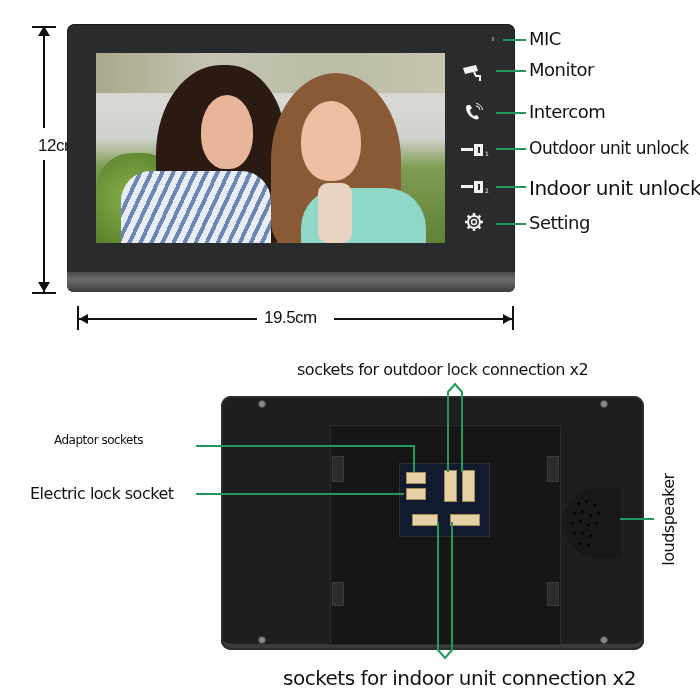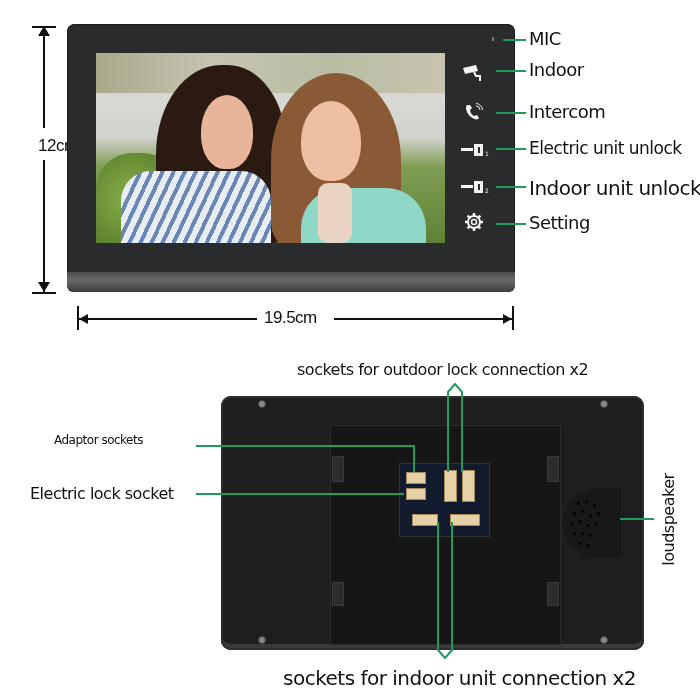--- a/index.html
+++ b/index.html
@@ -107,27 +107,27 @@
         <line x1="14.3" y1="14.3" x2="16.4" y2="16.4"></line>
       <line x1="3.6" y1="16.4" x2="5.7" y2="14.3"></line>
         <line x1="14.3" y1="5.7" x2="16.4" y2="3.6"></line>
     </g>
   </svg>
 
   <div class="gline" style="left:503px;top:39px;width:23px;height:2px;"></div>
   <div class="label" style="left:529px;top:28px;">MIC</div>
 
   <div class="gline" style="left:496px;top:70px;width:30px;height:2px;"></div>
-  <div class="label" style="left:529px;top:59px;">Indoor</div>
+  <div class="label" style="left:529px;top:59px;">Monitor</div>
 
   <div class="gline" style="left:496px;top:112px;width:30px;height:2px;"></div>
   <div class="label" style="left:529px;top:101px;text-align:center;">Intercom</div>
 
   <div class="gline" style="left:496px;top:148px;width:30px;height:2px;"></div>
-  <div class="label label-sm" style="left:529px;top:138px;font-size:17px;">Electric unit unlock</div>
+  <div class="label label-sm" style="left:529px;top:138px;font-size:17px;">Outdoor unit unlock</div>
 
   <div class="gline" style="left:496px;top:186px;width:30px;height:2px;"></div>
   <div class="label label-sm" style="left:529px;top:176px;font-size:20px;">Indoor unit unlock</div>
 
   <div class="gline" style="left:496px;top:223px;width:30px;height:2px;"></div>
   <div class="label" style="left:529px;top:212px;">Setting</div>
 </div>
 
 <div>
   <div class="abs back"></div>

